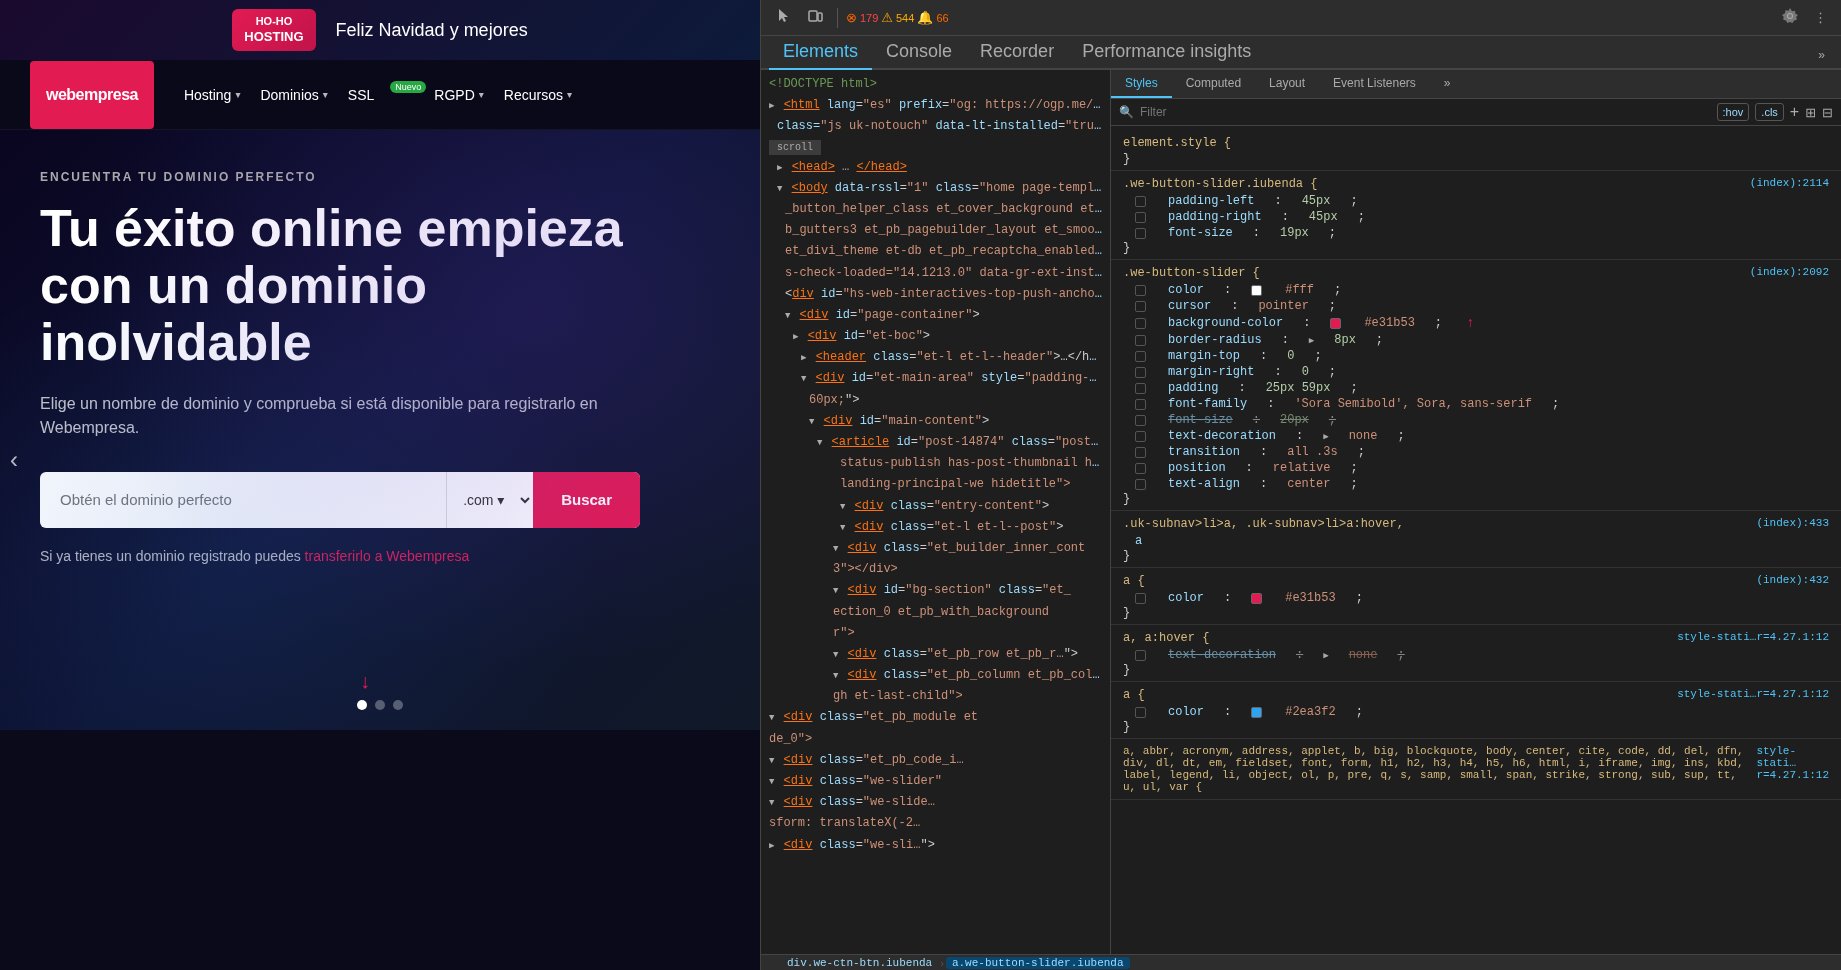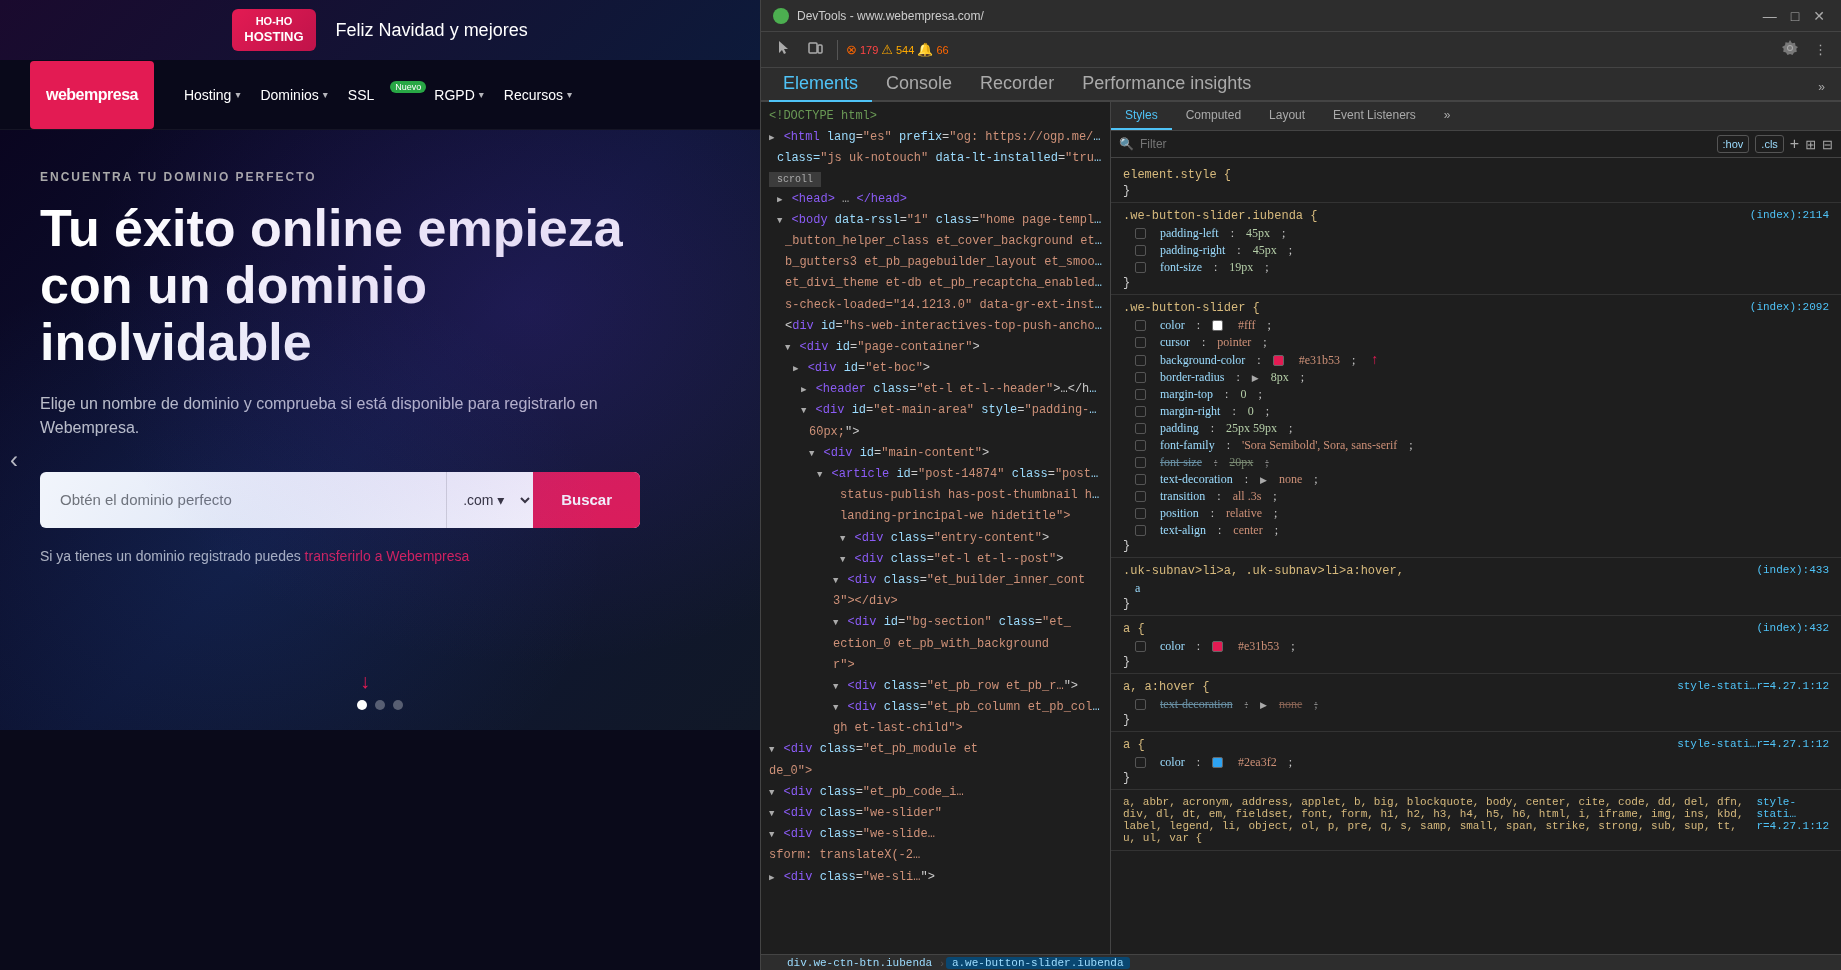--- a/index.html
+++ b/index.html
@@ -337,21 +337,21 @@
       display: inline-block;
     }
     .html-line {
       padding: 1px 8px;
       color: #9cdcfe;
       line-height: 1.6;
       white-space: nowrap;
       overflow: hidden;
       text-overflow: ellipsis;
     }
-    .html-tag { color: #8b5cf6; }
+    .html-tag { color: #f97316; text-decoration: underline; }
     .html-attr { color: #9cdcfe; }
     .html-val { color: #ce9178; }
     .indent-1 { padding-left: 16px; }
     .indent-2 { padding-left: 24px; }
     .indent-3 { padding-left: 32px; }
     .indent-4 { padding-left: 40px; }
     .indent-5 { padding-left: 48px; }
     .indent-6 { padding-left: 56px; }
     .indent-7 { padding-left: 79px; }
     .indent-8 { padding-left: 72px; }
@@ -460,22 +460,22 @@
     .css-brace {
       color: #ccc;
       font-family: 'Courier New', monospace;
       font-size: 12px;
       padding: 0 12px;
     }
     .css-prop-line {
       padding: 1px 24px;
       display: flex;
       align-items: center;
-      gap: 12px;
-      font-family: Liberation Serif, serif;
+      gap: 20px;
+      font-family: Liberation Mono, monospace;
       font-size: 12px;
     }
     .css-prop { color: #9cdcfe; }
     .css-colon { color: #ccc; }
     .css-val { color: #ce9178; }
     .css-val-num { color: #b5cea8; }
     .css-val-color {
       display: inline-block;
       width: 11px;
       height: 11px;
@@ -619,29 +619,20 @@
       <div class="carousel-dots">
         <div class="dot active"></div>
         <div class="dot"></div>
         <div class="dot"></div>
       </div>
     </div>
   </div>
 
   <div class="devtools-panel">
 
-    <div class="devtools-titlebar">
-      <div class="dt-favicon"></div>
-      <span class="dt-title">DevTools - www.webempresa.com/</span>
-      <div class="dt-win-controls">
-        <span class="dt-win-btn">—</span>
-        <span class="dt-win-btn">□</span>
-        <span class="dt-win-btn">✕</span>
-      </div>
-    </div>
 
     <div class="devtools-toolbar">
 
       <button class="dt-tool-btn">
         <svg width="16" height="16" viewBox="0 0 16 16" fill="#aaa">
             <path d="M4 1 L4 13 L7 10 L9 14 L11 13 L9 9 L13 9 Z"></path>
           </svg>
       </button>
 
       <button class="dt-tool-btn">

